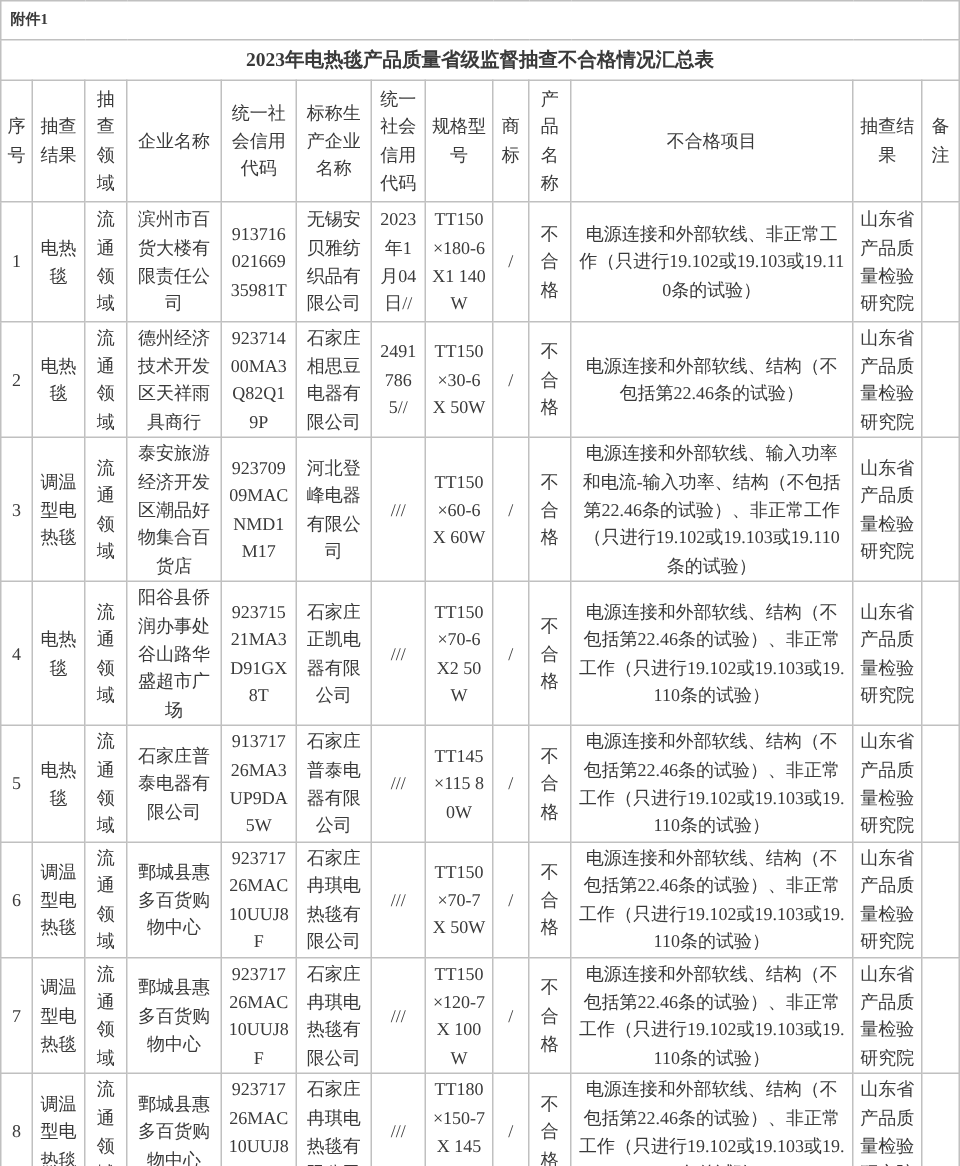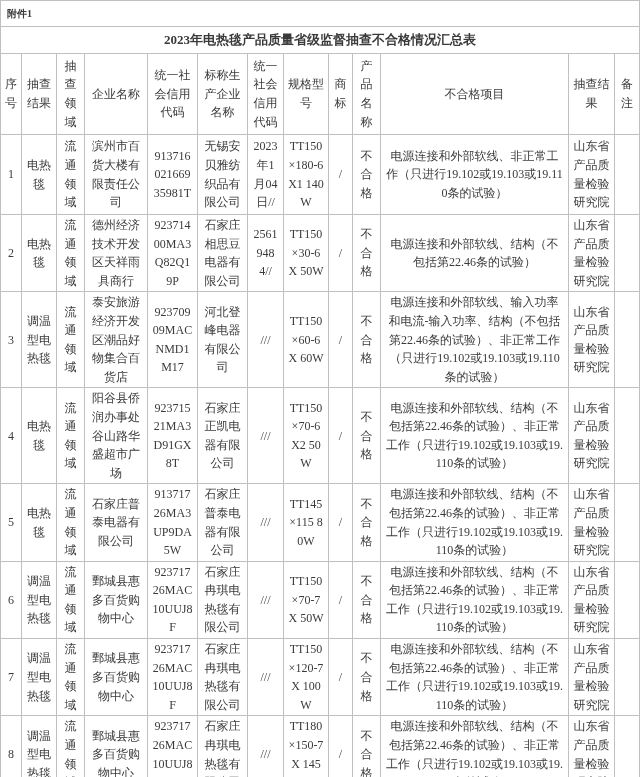--- a/index.html
+++ b/index.html
@@ -116,21 +116,21 @@
           <td>山东省产品质量检验研究院</td>
           <td></td>
         </tr>
         <tr class="r2">
           <td>2</td>
           <td>电热毯</td>
           <td>流通领域</td>
           <td>德州经济技术开发区天祥雨具商行</td>
           <td>92371400MA3Q82Q19P</td>
           <td>石家庄相思豆电器有限公司</td>
-          <td>25619484//</td>
+          <td>24917865//</td>
           <td>TT150×30-6X 50W</td>
           <td>/</td>
           <td>不合格</td>
           <td>电源连接和外部软线、结构（不包括第22.46条的试验）</td>
           <td>山东省产品质量检验研究院</td>
           <td></td>
         </tr>
         <tr class="r3">
           <td>3</td>
           <td>调温型电热毯</td>

